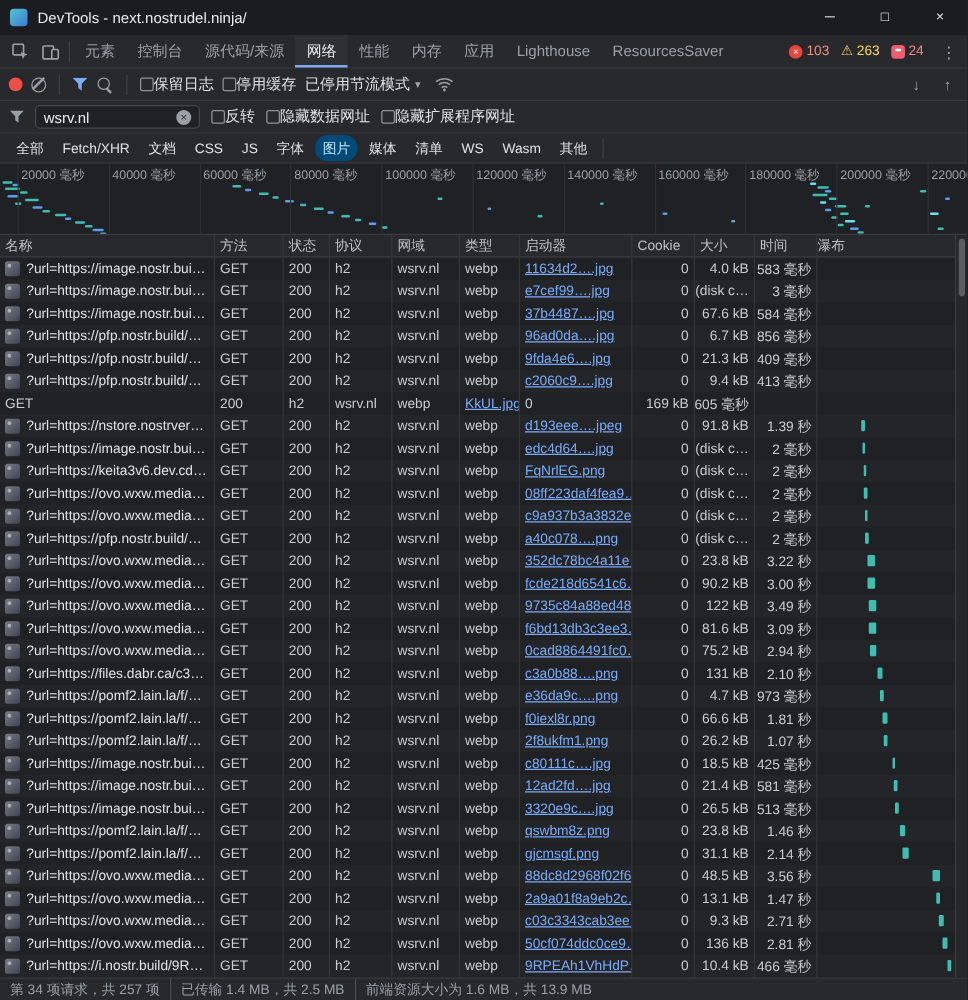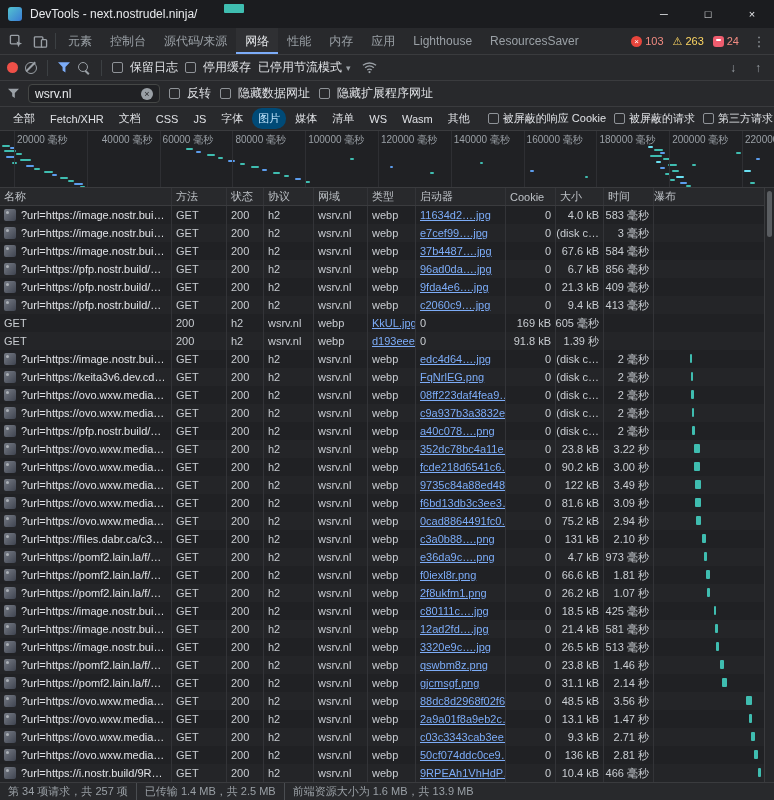--- a/index.html
+++ b/index.html
@@ -37,21 +37,21 @@
   
   .toolbar{height:26px;background:#28292c;border-bottom:1px solid #3a3b3e;display:flex;align-items:center;gap:7px;padding:0 7px;flex:0 0 26px}
   .rec-dot{width:11px;height:11px;border-radius:50%;background:#ee5048;border:none;cursor:pointer}
   .clear-ic{width:12px;height:12px;border:1.5px solid #9aa0a6;border-radius:50%;position:relative;background:none;cursor:pointer}
   .clear-ic::after{content:"";position:absolute;left:-2px;top:3.5px;width:13px;height:1.5px;background:#9aa0a6;transform:rotate(-45deg)}
   .funnel{width:12px;height:12px;background:#7cacf8;clip-path:polygon(0 6%,100% 6%,62% 46%,62% 92%,38% 74%,38% 46%);border:none;cursor:pointer}
   .funnel.gray{background:#9aa0a6;width:11px;height:11px}
   .search-ic{width:14px;height:14px;background:none;border:none;position:relative;cursor:pointer}
   .search-ic::before{content:"";position:absolute;left:1px;top:1px;width:8px;height:8px;border:1.5px solid #9aa0a6;border-radius:50%}
   .search-ic::after{content:"";position:absolute;left:9px;top:9px;width:5px;height:1.5px;background:#9aa0a6;transform:rotate(45deg);transform-origin:0 0}
-  .cb{display:flex;align-items:center;gap:7px;color:#dfe1e5;font-size:12px;cursor:pointer;white-space:nowrap}
+  .cb{display:flex;align-items:center;gap:0;color:#dfe1e5;font-size:12px;cursor:pointer;white-space:nowrap}
   .cb .box{width:11px;height:11px;border:1px solid #8f9398;border-radius:2px;flex:0 0 11px}
   .select{display:flex;align-items:center;gap:4px;color:#dfe1e5;cursor:pointer;white-space:nowrap}
   .caret{font-size:9px;color:#9aa0a6}
   .arrow-btn{background:none;border:none;color:#9aa0a6;font-size:12px;cursor:pointer;width:18px}
   .spacer{flex:1}
 
   
   .filterbar{height:26px;background:#28292c;border-bottom:1px solid #3a3b3e;display:flex;align-items:center;gap:9px;padding:0 8px;flex:0 0 26px}
   .filter-input{display:flex;align-items:center;gap:6px;background:#202124;border:1px solid #454746;border-radius:4px;height:19px;padding:0 6px;width:132px;cursor:text}
   .filter-value{color:#e8eaed;font-size:12px;flex:1;overflow:hidden;white-space:nowrap}
@@ -223,37 +223,20 @@
         <button class="chip">JS</button>
         <button class="chip">字体</button>
         <button class="chip selected">图片</button>
         <button class="chip">媒体</button>
         <button class="chip">清单</button>
         <button class="chip">WS</button>
         <button class="chip">Wasm</button>
         <button class="chip">其他</button>
       </div>
     <span class="vdiv"></span>
-    <div style="display:flex;align-items:center;gap:8px">
-
-        <label class="cb">
-          <span class="box"></span>
-          <span>被屏蔽的响应 Cookie</span>
-        </label>
-
-        <label class="cb">
-          <span class="box"></span>
-          <span>被屏蔽的请求</span>
-        </label>
-
-        <label class="cb">
-          <span class="box"></span>
-          <span>第三方请求</span>
-        </label>
-      </div>
   </div>
 
   <div class="overview">
     <div class="ovbars">
         <i class="ovbar c0" style="left: 2px; top: 1px; width: 8px;"></i>
         <i class="ovbar c1" style="left: 10px; top: 3px; width: 5px;"></i>
         <i class="ovbar c0" style="left: 4px; top: 6px; width: 12px;"></i>
         <i class="ovbar c0" style="left: 16px; top: 9px; width: 6px;"></i>
         <i class="ovbar c1" style="left: 6px; top: 12px; width: 9px;"></i>
         <i class="ovbar c0" style="left: 20px; top: 15px; width: 11px;"></i>
@@ -300,21 +283,21 @@
         <i class="ovbar c0" style="left: 686px; top: 41px; width: 5px;"></i>
         <i class="ovbar c0" style="left: 692px; top: 20px; width: 4px;"></i>
         <i class="ovbar c0" style="left: 736px; top: 8px; width: 5px;"></i>
         <i class="ovbar c2" style="left: 744px; top: 26px; width: 7px;"></i>
         <i class="ovbar c0" style="left: 750px; top: 38px; width: 5px;"></i>
         <i class="ovbar c1" style="left: 756px; top: 14px; width: 4px;"></i>
       </div>
   <i class="gridline" style="left: 14px;"></i>
       <span class="tick-label" style="left: 17px;">20000 毫秒</span>
       <i class="gridline" style="left: 86.8px;"></i>
-      <span class="tick-label" style="left: 89.8px; margin-left: 12px;">40000 毫秒</span>
+      <span class="tick-label" style="left: 89.8px;">40000 毫秒</span>
       <i class="gridline" style="left: 159.6px;"></i>
       <span class="tick-label" style="left: 162.6px;">60000 毫秒</span>
       <i class="gridline" style="left: 232.4px;"></i>
       <span class="tick-label" style="left: 235.4px;">80000 毫秒</span>
       <i class="gridline" style="left: 305.2px;"></i>
       <span class="tick-label" style="left: 308.2px;">100000 毫秒</span>
       <i class="gridline" style="left: 378px;"></i>
       <span class="tick-label" style="left: 381px;">120000 毫秒</span>
       <i class="gridline" style="left: 450.8px;"></i>
       <span class="tick-label" style="left: 453.8px;">140000 毫秒</span>
@@ -454,20 +437,24 @@
         <span>wsrv.nl</span>
         <span>webp</span>
         <span class="init">KkUL.jpg</span>
         <span>0</span>
         <span>169 kB</span>
         <span>605 毫秒</span>
         <span></span>
       </div>
 
       <div class="tr cols">
+        <span>
+          <i class="thumb"></i>
+          <span class="nm">?url=https://nstore.nostrver…</span>
+        </span>
         <span>GET</span>
         <span>200</span>
         <span>h2</span>
         <span>wsrv.nl</span>
         <span>webp</span>
         <span class="init">d193eee….jpeg</span>
         <span>0</span>
         <span>91.8 kB</span>
         <span>1.39 秒</span>
         <span>

